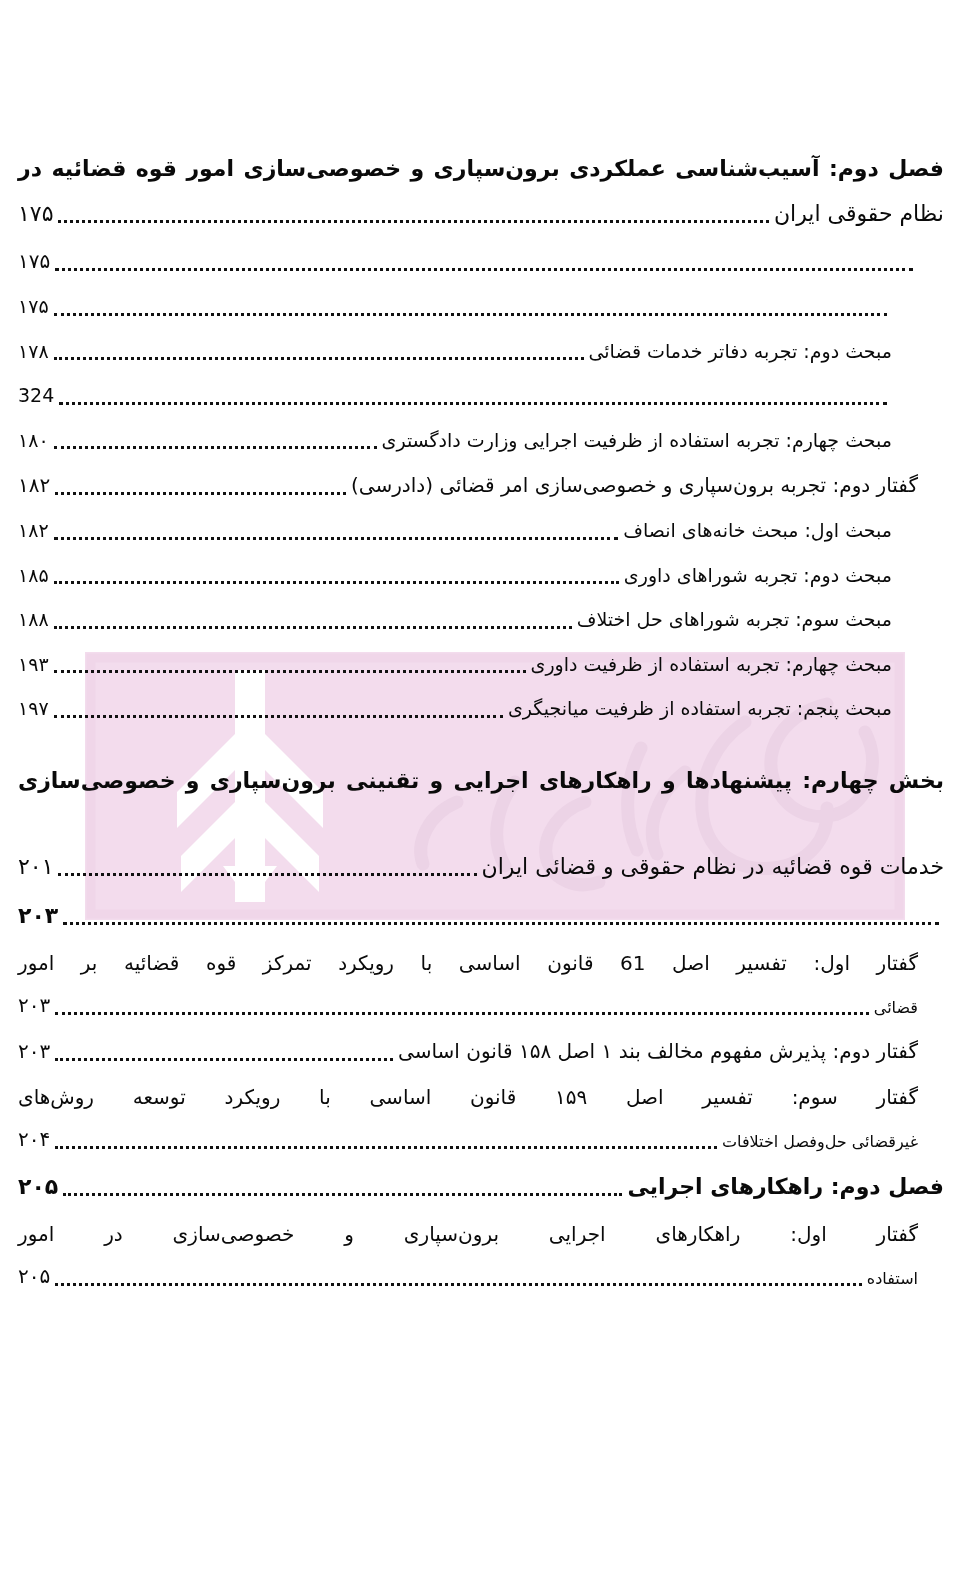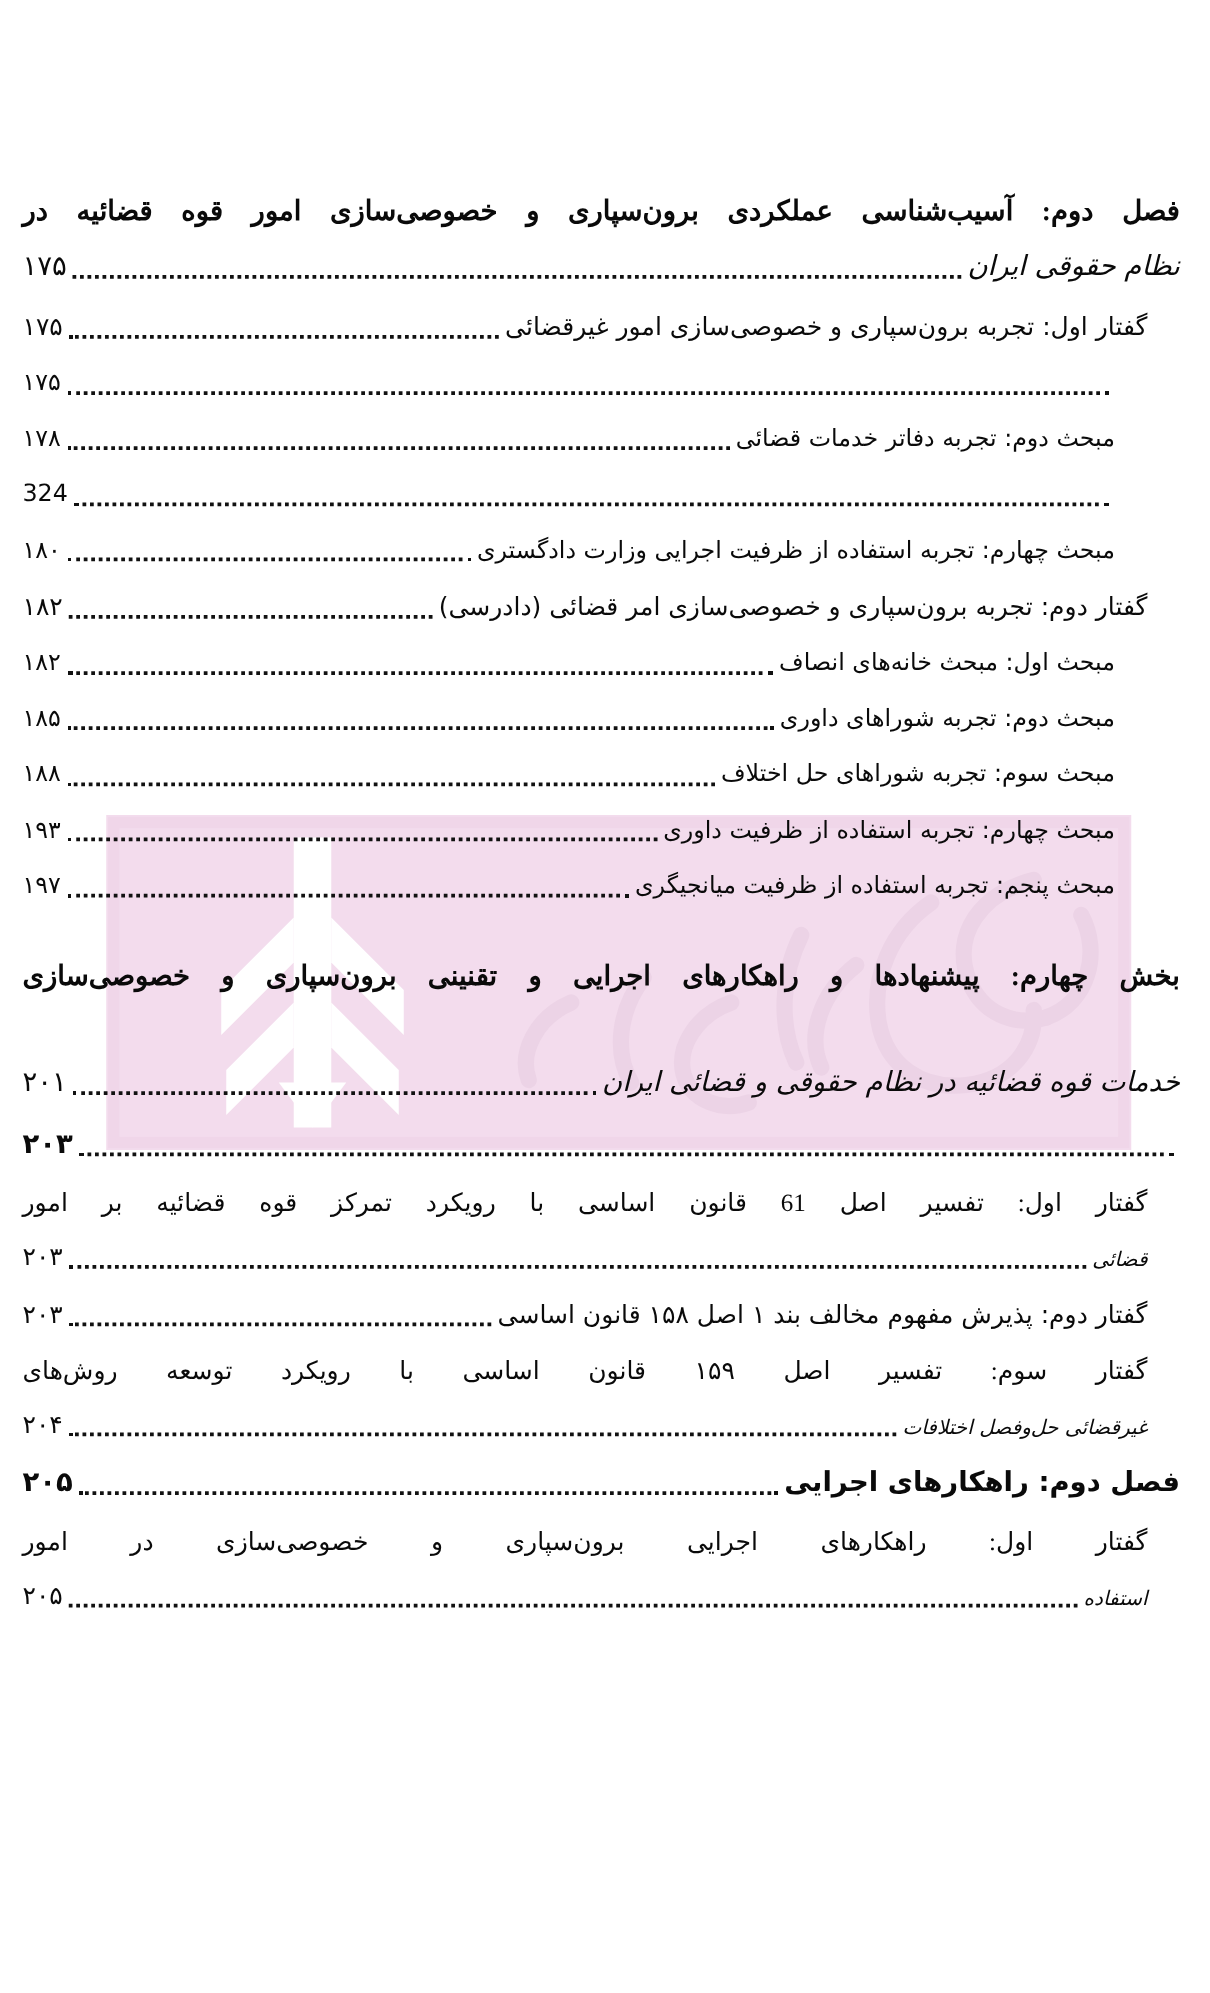--- a/index.html
+++ b/index.html
@@ -106,31 +106,29 @@
 
   
   .entry.wrap {
     display: block;
   }
   .entry.wrap .title {
     display: block;
     text-align: justify;
     text-align-last: justify;
     margin-bottom: 12px;
-    font-family: Liberation Serif, serif;
   }
   .entry.wrap .tail {
     display: flex;
     flex-direction: row;
     align-items: flex-end;
     width: 100%;
   }
   .entry.wrap .tail .cont {
     flex: 0 0 auto;
-    font-style: italic;
   }
   .entry.wrap .tail .leader { flex: 1 1 auto; }
 </style>
 </head>
 <body>
 
 <div id="watermark">
   <div class="wm-band"></div>
   <svg viewBox="0 0 820 268" preserveAspectRatio="none">
 
@@ -161,21 +159,20 @@
 <div id="toc">
     <div class="entry level-chapter wrap">
       <div class="title">فصل دوم: آسیب‌شناسی عملکردی برون‌سپاری و خصوصی‌سازی امور قوه قضائیه در</div>
       <div class="tail">
         <span class="cont">نظام حقوقی ایران</span>
         <span class="leader"></span>
         <span class="page">۱۷۵</span>
       </div>
     </div>
     <div class="entry level-goftar">
-      <span class="title">گفتار اول: تجربه برون‌سپاری و خصوصی‌سازی امور غیرقضائی</span>
       <span class="leader"></span>
       <span class="page">۱۷۵</span>
     </div>
     <div class="entry level-mabhas">
       <span class="leader"></span>
       <span class="page">۱۷۵</span>
     </div>
     <div class="entry level-mabhas">
       <span class="title">مبحث دوم: تجربه دفاتر خدمات قضائی</span>
       <span class="leader"></span>

